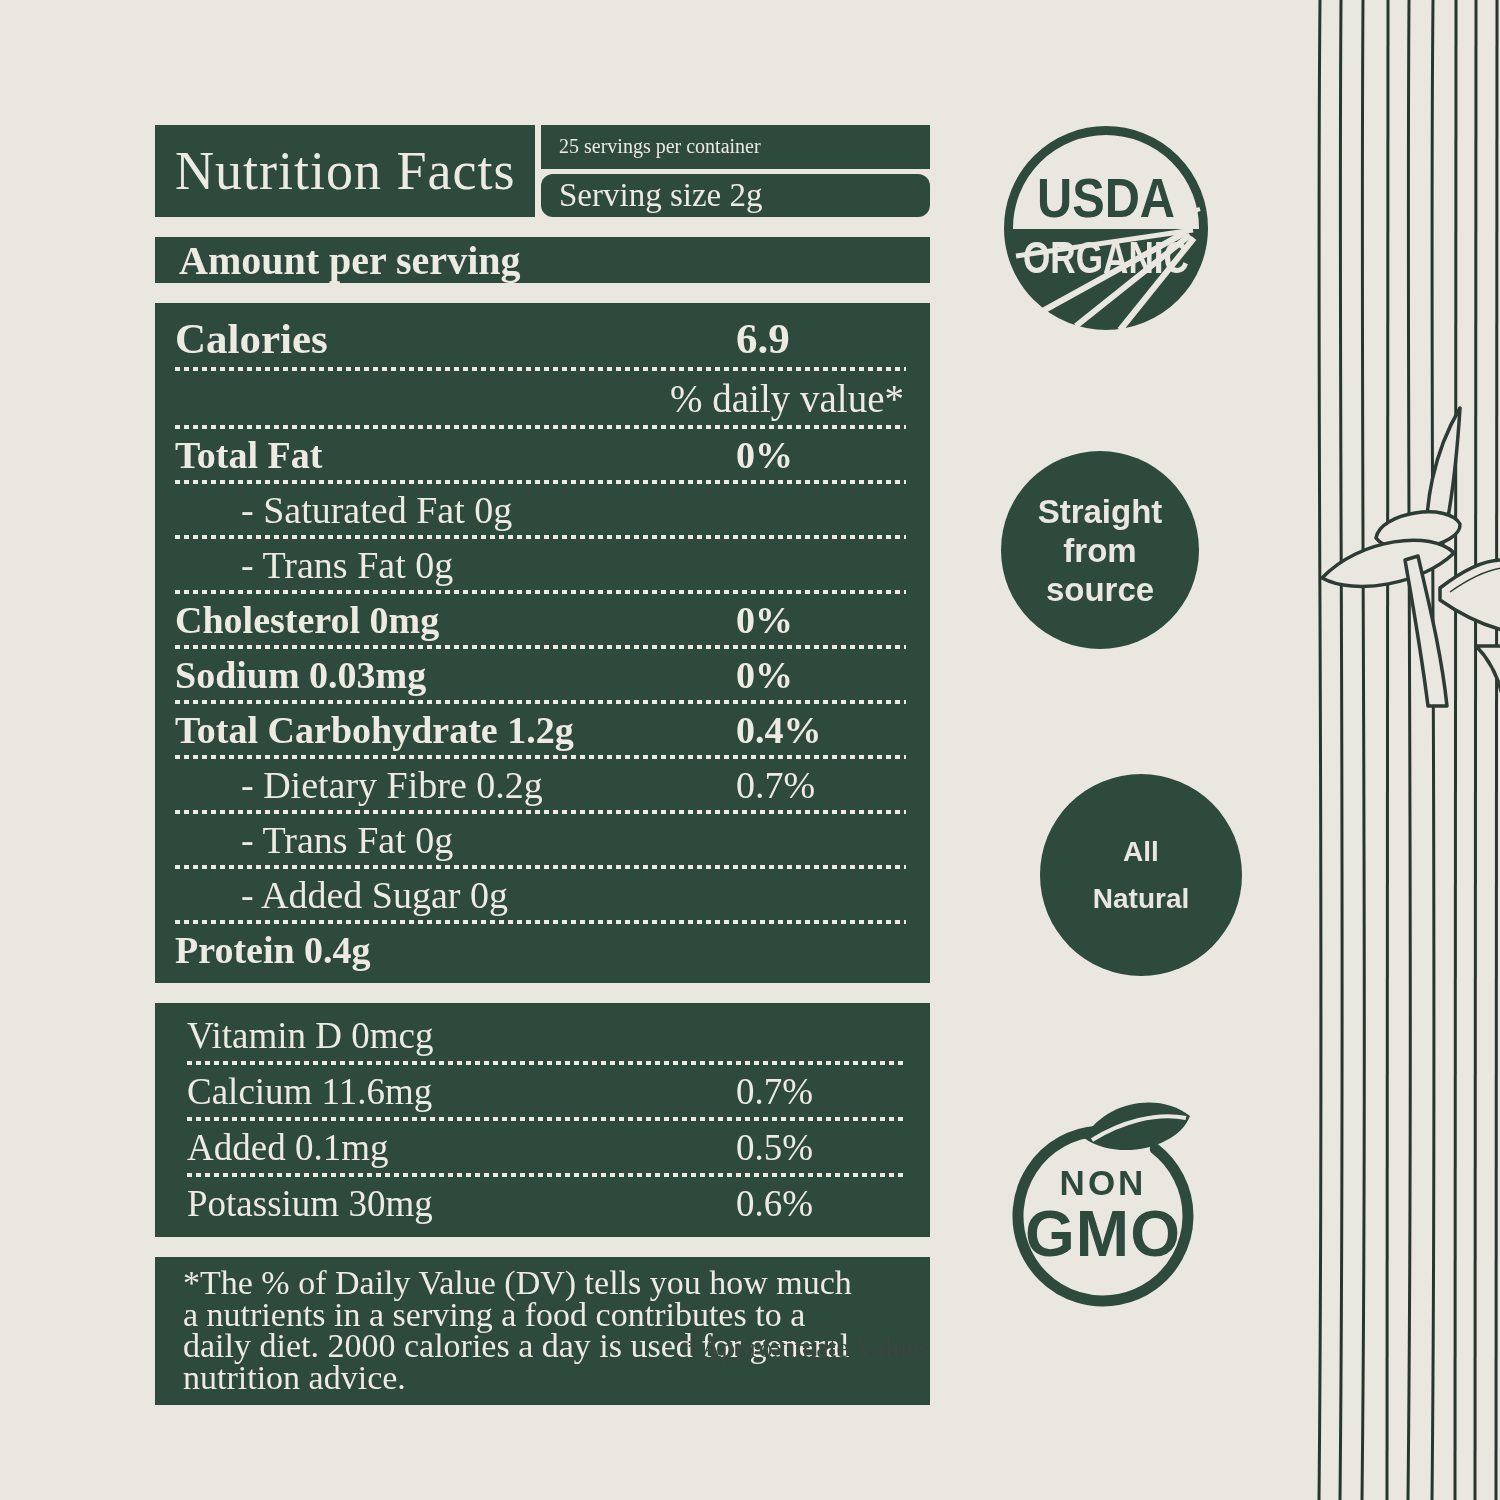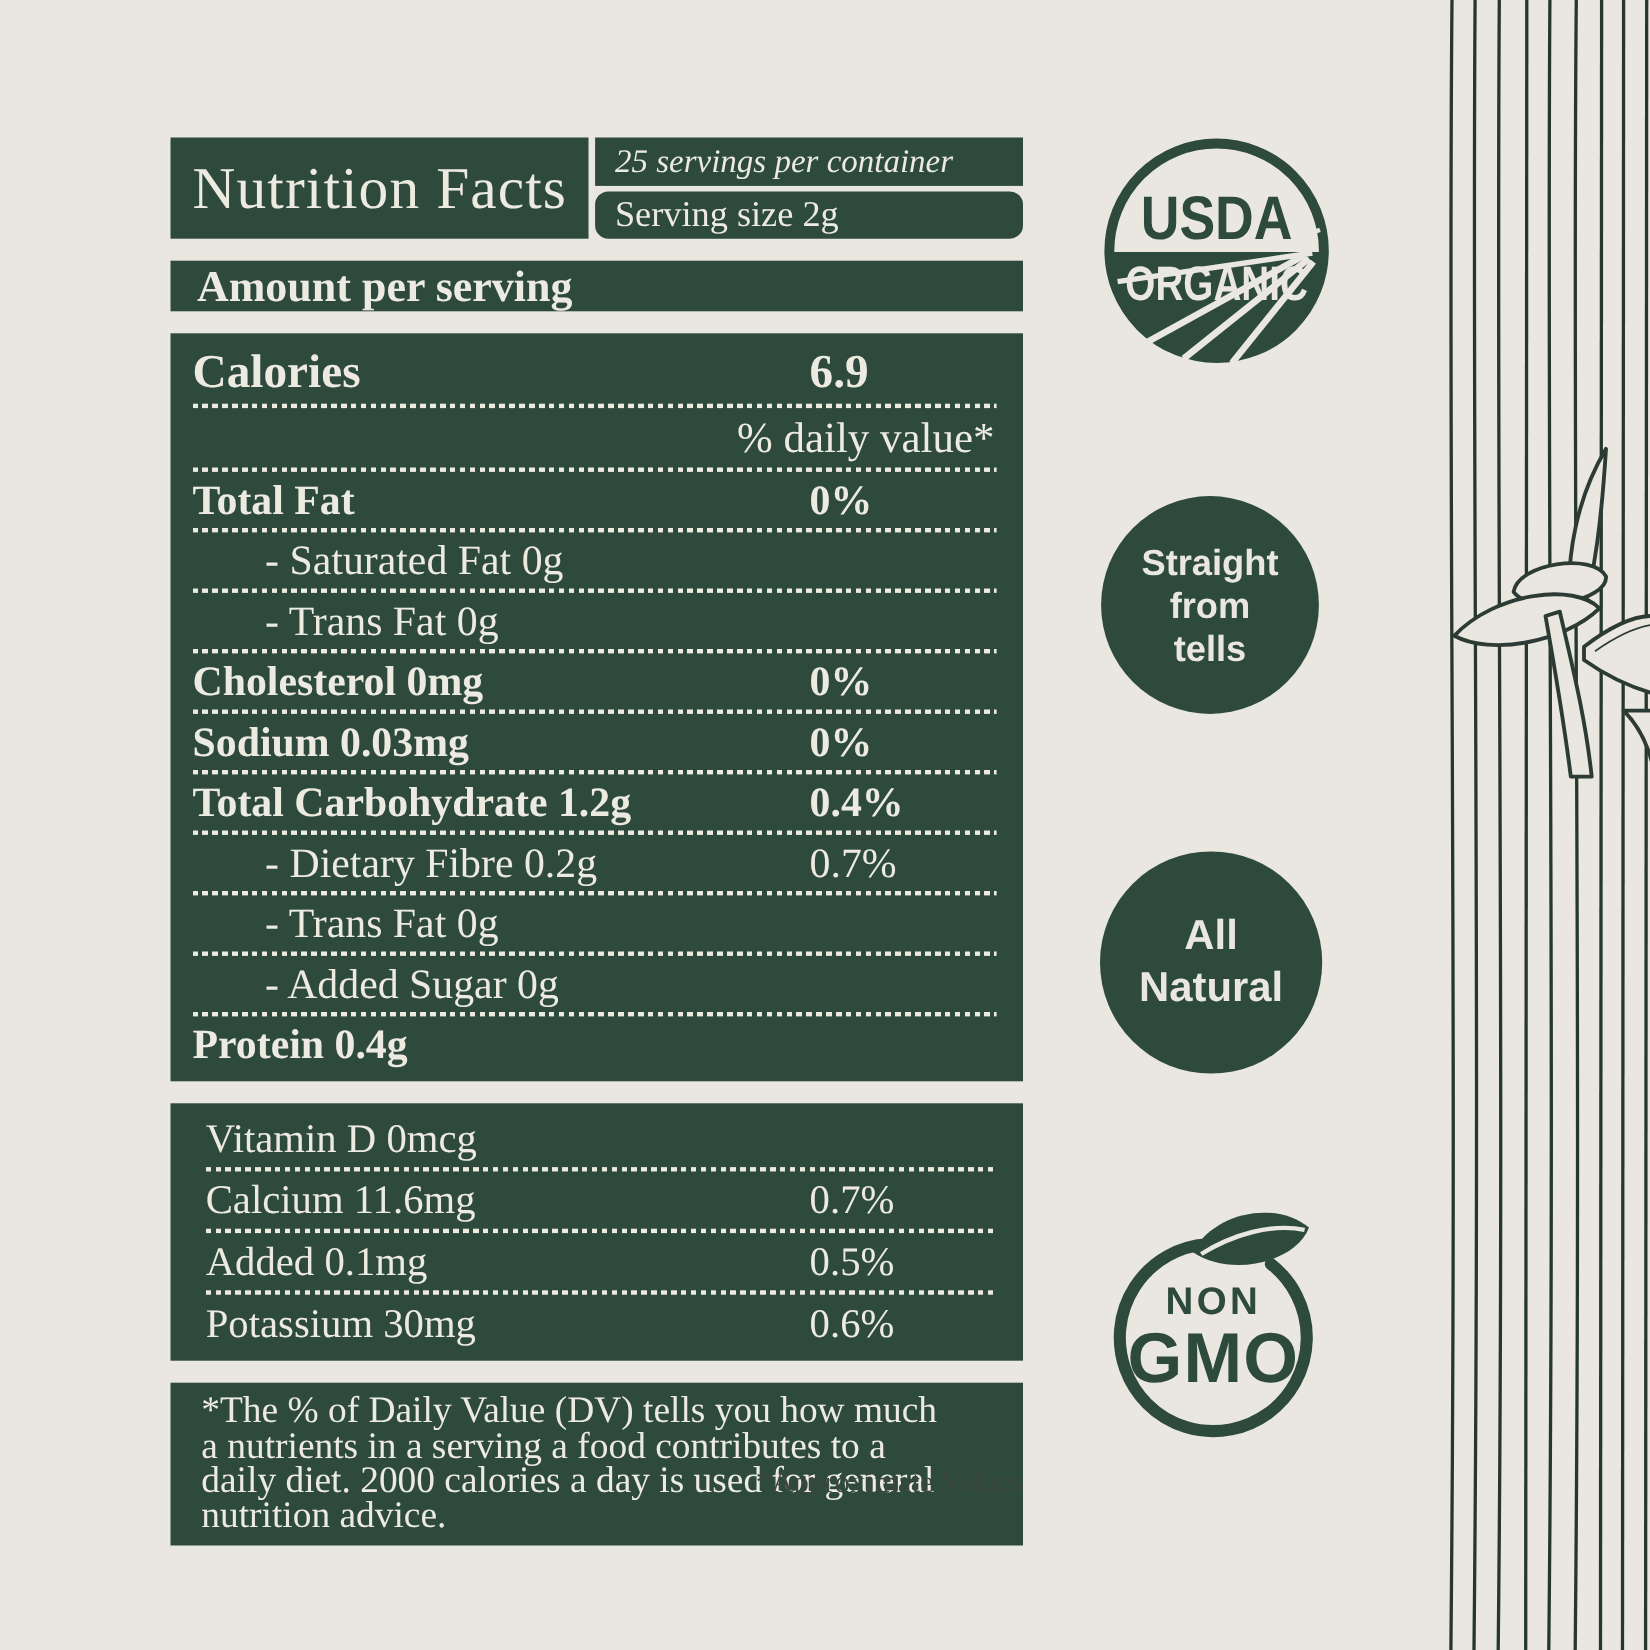--- a/index.html
+++ b/index.html
@@ -19,21 +19,21 @@
   }
   .canvas{position:relative;width:1500px;height:1500px;overflow:hidden;}
 
   
   .panel{position:absolute;left:155px;top:125px;width:775px;display:flex;flex-direction:column;gap:20px;}
   .box{background:var(--green);color:var(--text-cream);}
   .title-row{display:grid;grid-template-columns:380px 1fr;gap:6px;height:92px;}
   .title-cell{display:flex;align-items:center;padding-left:20px;font-size:54px;letter-spacing:1px;}
   .serving-col{display:flex;flex-direction:column;gap:5px;}
   .serving-col .box{flex:1;display:flex;align-items:center;padding-left:18px;}
-  .servings-cell{font-size:30px;font-style:italic;}
+  .servings-cell{font-size:20px;}
   .serving-size-cell{font-size:33px;border-radius:12px;}
   .amount-bar{height:46px;display:flex;align-items:center;padding-left:24px;font-weight:bold;font-size:40px;}
   .main-box{padding:6px 24px 8px 20px;}
   .vitamins-box{padding:6px 24px 8px 32px;}
   .nrow{display:flex;align-items:center;height:51px;font-size:38px;}
   .nrow .lbl{flex:1;white-space:nowrap;}
   .nrow .val{width:170px;white-space:nowrap;}
   .nrow.bold{font-weight:bold;}
   .nrow.indent .lbl{padding-left:66px;}
   .nrow.calories{height:58px;font-size:43px;font-weight:bold;}
@@ -49,21 +49,21 @@
 
   
   .badge{position:absolute;}
   .badge-circle{
     border-radius:50%;background:var(--green);color:var(--cream);
     display:flex;align-items:center;justify-content:center;text-align:center;
     font-family:"Liberation Sans", sans-serif;font-weight:bold;white-space:pre-line;
   }
   #badge-usda{left:1000px;top:122px;}
   #badge-straight{left:1001px;top:451px;width:198px;height:198px;font-size:33px;line-height:39px;}
-  #badge-natural{left:1000px;top:774px;width:202px;height:202px;font-size:38px;line-height:47px;}
+  #badge-natural{left:1040px;top:774px;width:202px;height:202px;font-size:28px;line-height:47px;}
   #badge-nongmo{left:1006px;top:1096px;}
   svg text{font-family:"Liberation Sans", sans-serif;font-weight:bold;}
 
   
   .bamboo{position:absolute;left:1300px;top:0;}
 </style>
 </head>
 <body>
 
 <div class="canvas">
@@ -213,21 +213,21 @@
         <path d="M148 104 L200 87" stroke-width="4"></path>
       </g>
       <text x="106" y="95" text-anchor="middle" font-size="56" fill="#2d4a3d" textLength="138" lengthAdjust="spacingAndGlyphs">USDA</text>
       <text x="106" y="151" text-anchor="middle" font-size="44" fill="#e9e7e0" textLength="166" lengthAdjust="spacingAndGlyphs">ORGANIC</text>
       <path d="M16 134 L193 108" stroke="#e9e7e0" stroke-width="5" fill="none"></path>
     </svg>
   </div>
 
   <div class="badge badge-circle" id="badge-straight">Straight
 from
-tells</div>
+source</div>
 
   <div class="badge badge-circle" id="badge-natural">All
 Natural</div>
 
   <div class="badge" id="badge-nongmo">
     <svg width="200" height="218" viewBox="0 0 200 218">
       <path d="M149.3 53 A85 85 0 1 1 91.1 35.2" fill="none" stroke="#2d4a3d" stroke-width="11" stroke-linecap="round"></path>
       <path d="M78 42 C100 4 155 -4 184 20 C172 52 112 66 78 42 Z" fill="#2d4a3d"></path>
       <path d="M86 44 C115 26 150 16 180 22" fill="none" stroke="#e9e7e0" stroke-width="4"></path>
       <text x="97" y="99" text-anchor="middle" font-size="35" letter-spacing="3" fill="#2d4a3d">NON</text>

